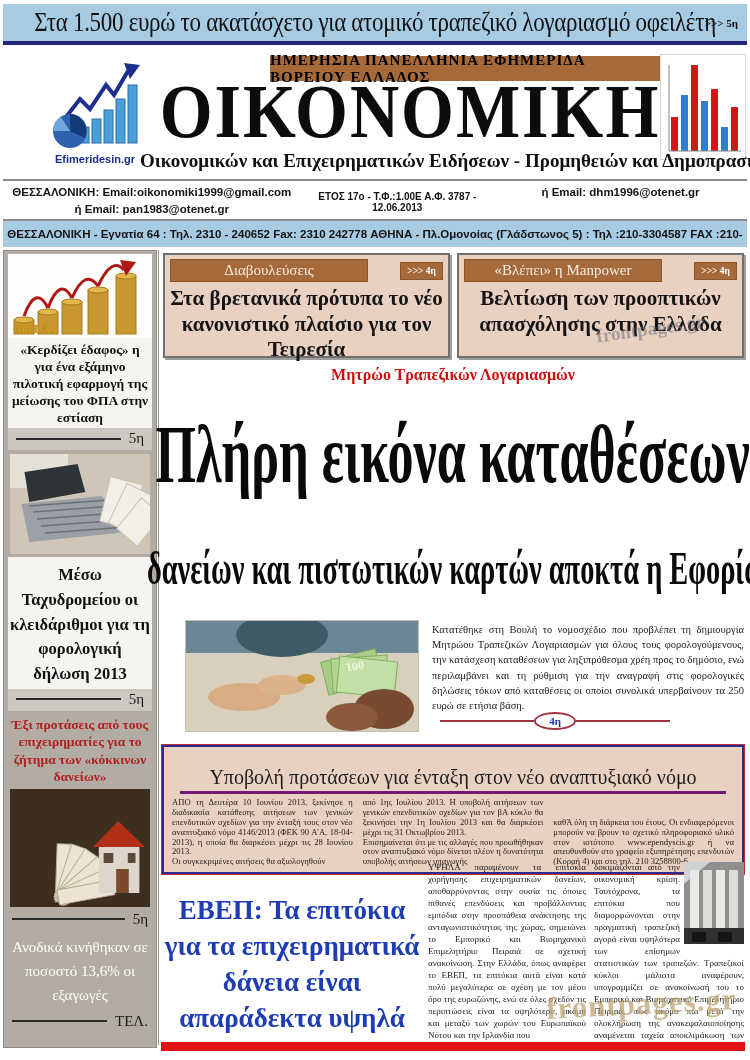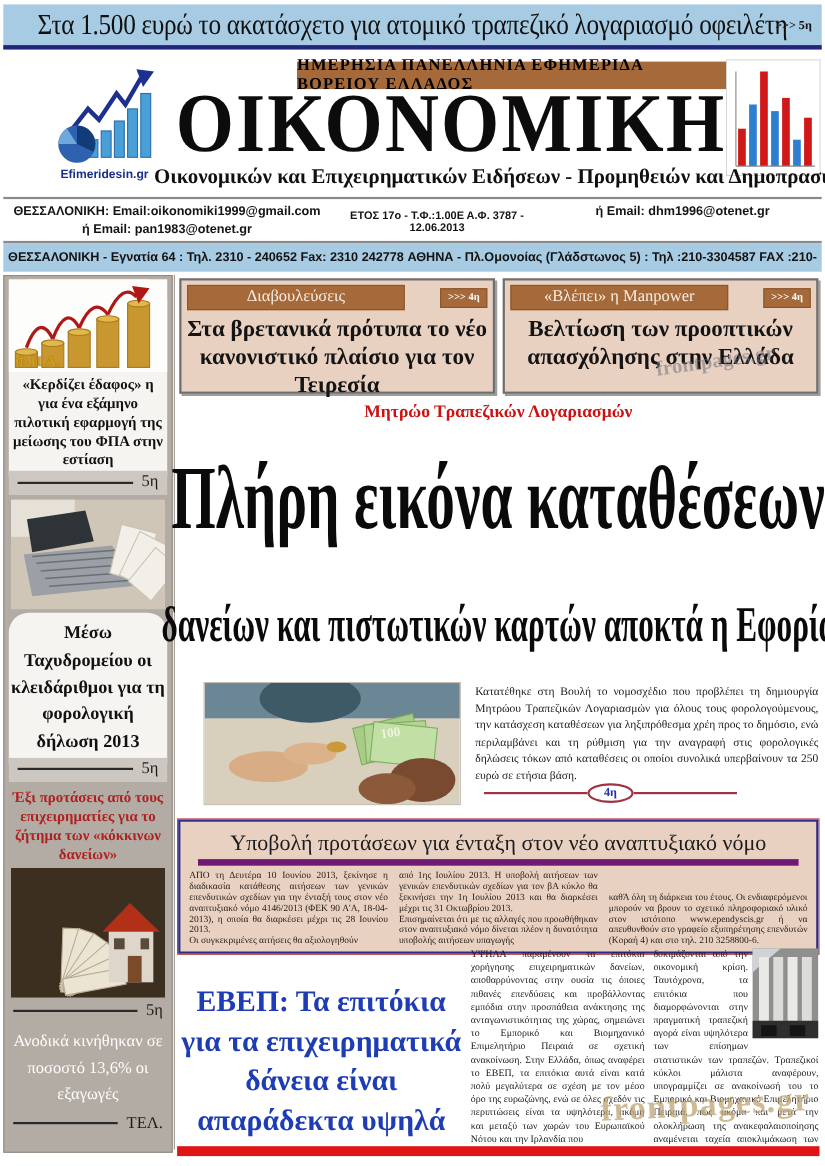--- a/index.html
+++ b/index.html
@@ -28,21 +28,21 @@
   .contact1{left:3px;top:179px;width:744px;height:38px;border-top:2px solid #8a8a8a;border-bottom:2px solid #8a8a8a;
             display:flex;font-family:"Liberation Sans",sans-serif;font-weight:bold;color:#141414;}
   .contact1 .c-left{flex:0 0 40%;text-align:center;font-size:11.5px;line-height:1.45;padding-top:3px;}
   .contact1 .c-mid{flex:0 0 26%;text-align:center;font-size:10px;padding-top:10px;}
   .contact1 .c-right{flex:0 0 34%;text-align:center;font-size:11.5px;line-height:1.45;padding-top:3px;}
   .contact2{left:3px;top:221px;width:744px;height:26px;background:#a6cbe3;text-align:center;
             font-family:"Liberation Sans",sans-serif;font-size:11.5px;font-weight:bold;line-height:26px;color:#131313;}
 
   
   .sidebar{left:3px;top:250px;width:154px;height:798px;background:#b3aca4;border:1px solid #918a82;box-sizing:border-box;}
-  .vat-card,.post-card{margin:3px 4px 0;background:#f6f4f0;border-radius:18px;}
+  .vat-card,.post-card{margin:3px 4px 0;background:#f6f4f0;}
   .coins-img{height:84px;position:relative;background:#fdfdfb;}
   .coins-label{position:absolute;left:6px;bottom:1px;font-size:13px;font-weight:bold;color:#d8a018;text-shadow:0 0 1px #7a5a10;}
   .vat-headline{font-size:13.5px;font-weight:bold;text-align:center;line-height:1.26;padding:3px 2px 2px;color:#111;}
   .ref-row{display:flex;align-items:center;gap:8px;padding:2px 8px 3px;}
   .ref-strip{background:#ccc7c0;}
   .ref-line{flex:1;border-top:2px solid #2a2a2a;}
   .ref-label{font-size:15px;color:#1c1c1c;}
   .laptop-img{height:100px;margin:4px 6px 2px;}
   .post-headline{font-size:16.5px;font-weight:bold;text-align:center;line-height:1.5;padding:6px 2px 2px;color:#111;}
   .red-note{color:#b02020;font-size:13.5px;font-weight:bold;text-align:center;line-height:1.3;margin:5px 2px 2px;}
@@ -70,21 +70,21 @@
   .banknote-label{position:absolute;right:54px;top:38px;font-size:12px;font-weight:bold;color:#eef4e2;transform:rotate(-8deg);}
   .lead-body{left:432px;top:622px;width:312px;font-size:10.5px;line-height:1.45;text-align:justify;color:#1a1a1a;}
   .lead-divider{left:440px;top:712px;width:230px;display:flex;align-items:center;}
   .div-line{flex:1;border-top:2px solid #a03340;}
   .div-badge{border:2px solid #a03340;border-radius:50%;background:#fff;color:#2233aa;
              font-size:11px;font-weight:bold;padding:1px 13px;}
 
   
   .dev-box{left:161px;top:744px;width:584px;border:1px solid #b23333;background:#fff;box-sizing:border-box;}
   .dev-inner{border:2px solid #2b2b8f;background:#e9d1c2;padding:1px 8px 5px;}
-  .dev-head{text-align:center;font-size:20px;color:#1c1c1c;border-bottom:6px solid #701a75;margin:8px 8px 4px;padding-bottom:2px;}
+  .dev-head{text-align:center;font-size:20px;color:#1c1c1c;border-bottom:3px solid #701a75;margin:18px 8px 4px;padding-bottom:2px;}
   .dev-cols{display:flex;gap:10px;align-items:flex-end;}
   .dev-col{flex:1;font-size:8.6px;line-height:1.15;text-align:justify;white-space:pre-line;color:#221a14;}
 
   
   .ebep-headline{left:163px;top:893px;width:258px;text-align:center;color:#1e3cb5;
                  font-size:27px;font-weight:bold;line-height:1.33;}
   .ebep-col{font-size:9px;line-height:1.33;text-align:justify;color:#1a1a1a;}
   .ebep-col-b{left:428px;top:862px;width:158px;}
   .ebep-col-c{left:594px;top:862px;width:150px;}
   .bank-photo{float:right;width:60px;height:82px;margin:0 0 2px 4px;}

